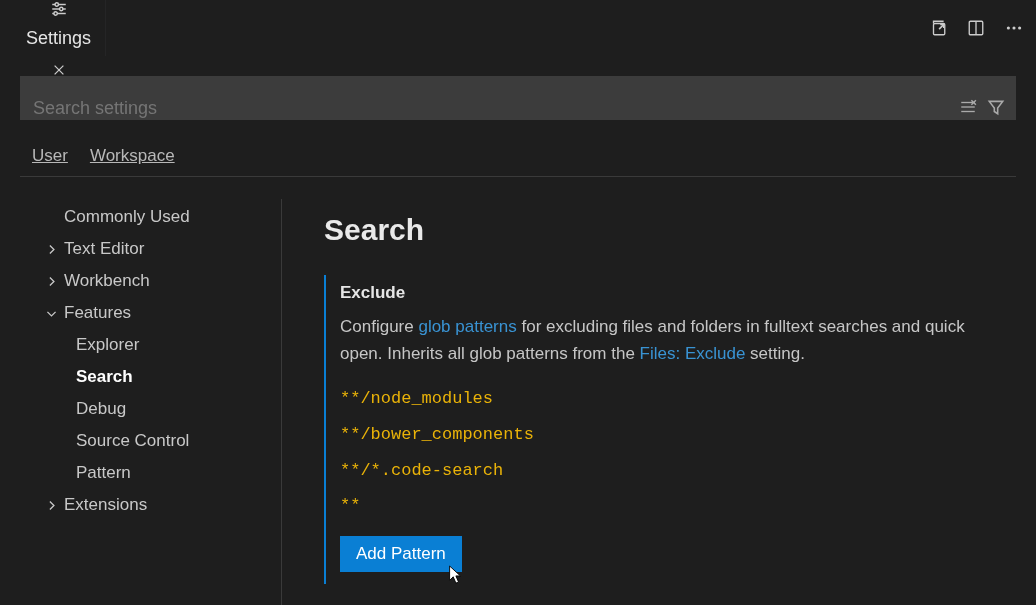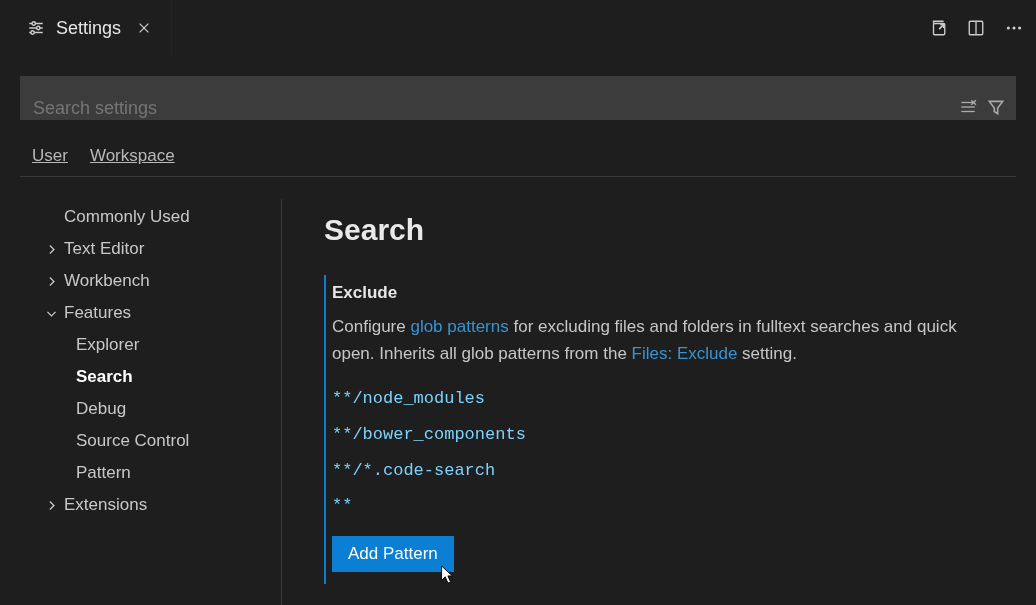--- a/index.html
+++ b/index.html
@@ -21,20 +21,21 @@
     padding: 0 12px;
   }
   .tab-area { display: flex; align-items: center; height: 100%; }
   .tab {
     display: flex;
     align-items: center;
     height: 100%;
     padding: 0 14px 0 14px;
     background: #1e1e1e;
     gap: 10px;
+    flex-direction: column;
   }
   .tab .tab-label {
     font-size: 18px;
     color: #e6e6e6;
     font-weight: 400;
   }
   .tab .settings-glyph {
     width: 20px; height: 20px;
     display: inline-flex; align-items: center; justify-content: center;
     font-size: 18px; color: #cccccc;
@@ -143,21 +144,21 @@
     padding: 14px 14px 0 42px;
   }
   .detail-title {
     font-size: 30px;
     font-weight: 700;
     color: #e9e9e9;
     margin-bottom: 28px;
   }
   .setting-block {
     border-left: 2px solid #0a7fd4;
-    padding: 8px 10px 12px 6px;
+    padding: 8px 10px 12px 14px;
   }
   .setting-name {
     font-size: 17px;
     font-weight: 700;
     color: #e6e6e6;
     margin-bottom: 10px;
   }
   .setting-desc {
     font-size: 17px;
     line-height: 1.6;
@@ -165,21 +166,21 @@
     margin-bottom: 14px;
   }
   .setting-desc a {
     color: #3993d3;
     text-decoration: none;
   }
   .pattern-list {
     font-family: Consolas, "Courier New", monospace;
     font-size: 17px;
     line-height: 2.1;
-    color: #7dd3fc;
+    color: #eab308;
     margin-bottom: 12px;
   }
   .add-btn {
     background: #0a7fd4;
     color: #ffffff;
     font-size: 17px;
     padding: 8px 16px;
     border: none;
     display: inline-block;
     position: relative;

